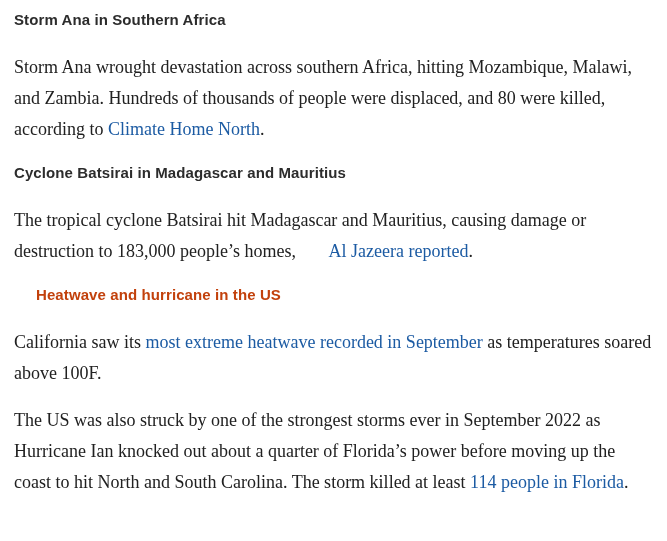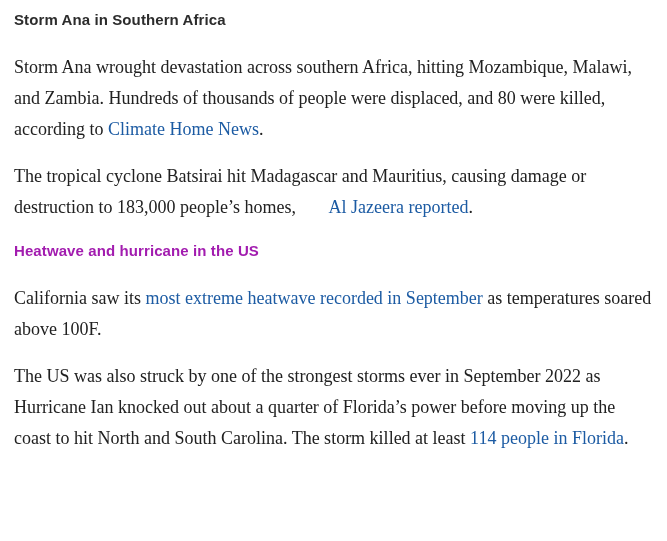--- a/index.html
+++ b/index.html
@@ -34,18 +34,19 @@
   a.inline-link {
     text-decoration: none;
     cursor: pointer;
   }
 </style>
 </head>
 <body>
 
 <main class="article" id="article-root" style="background: rgb(255, 255, 255);">
     <h3 class="section-heading" style="color: rgb(44, 44, 44);">Storm Ana in Southern Africa</h3>
-    <p class="body-paragraph" style="color: rgb(33, 33, 33);"><span>Storm Ana wrought devastation across southern Africa, hitting Mozambique, Malawi, and Zambia. Hundreds of thousands of people were displaced, and 80 were killed, according to </span><a class="inline-link" href="#" style="color: rgb(28, 91, 163);">Climate Home News</a><span>.</span></p>
+    <p class="body-paragraph" style="color: rgb(33, 33, 33);"><span>Storm Ana wrought devastation across southern Africa, hitting Mozambique, Malawi, and Zambia. Hundreds of thousands of people were displaced, and 80 were killed, according to </span><a class="inline-link" href="#" style="color: rgb(28, 91, 163);">Climate Home North</a><span>.</span></p>
+    <h3 class="section-heading" style="color: rgb(44, 44, 44);">Cyclone Batsirai in Madagascar and Mauritius</h3>
     <p class="body-paragraph" style="color: rgb(33, 33, 33);"><span>The tropical cyclone Batsirai hit Madagascar and Mauritius, causing damage or destruction to 183,000 people’s homes, </span><a class="inline-link" href="#" style="color: rgb(28, 91, 163); margin-left: 28px;">Al Jazeera reported</a><span>.</span></p>
-    <h3 class="section-heading" style="color: #a21caf;">Heatwave and hurricane in the US</h3>
+    <h3 class="section-heading" style="color: #c2410c; margin-left: 22px;">Heatwave and hurricane in the US</h3>
     <p class="body-paragraph" style="color: rgb(33, 33, 33); margin-top: 20px;"><span>California saw its </span><a class="inline-link" href="#" style="color: rgb(28, 91, 163);">most extreme heatwave recorded in September</a><span> as temperatures soared above 100F.</span></p>
     <p class="body-paragraph" style="color: rgb(33, 33, 33);"><span>The US was also struck by one of the strongest storms ever in September 2022 as Hurricane Ian knocked out about a quarter of Florida’s power before moving up the coast to hit North and South Carolina. The storm killed at least </span><a class="inline-link" href="#" style="color: rgb(28, 91, 163);">114 people in Florida</a><span>.</span></p>
   </main>
 
 </body></html>

